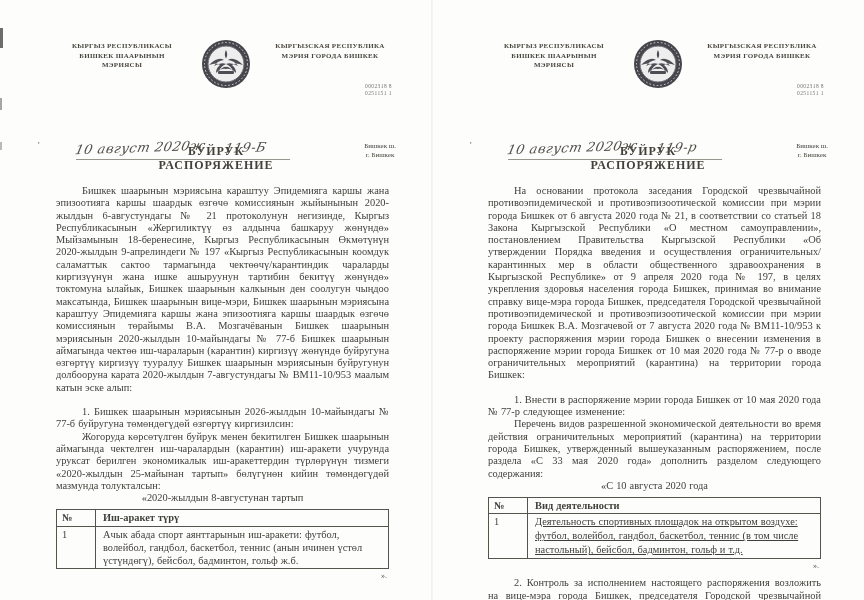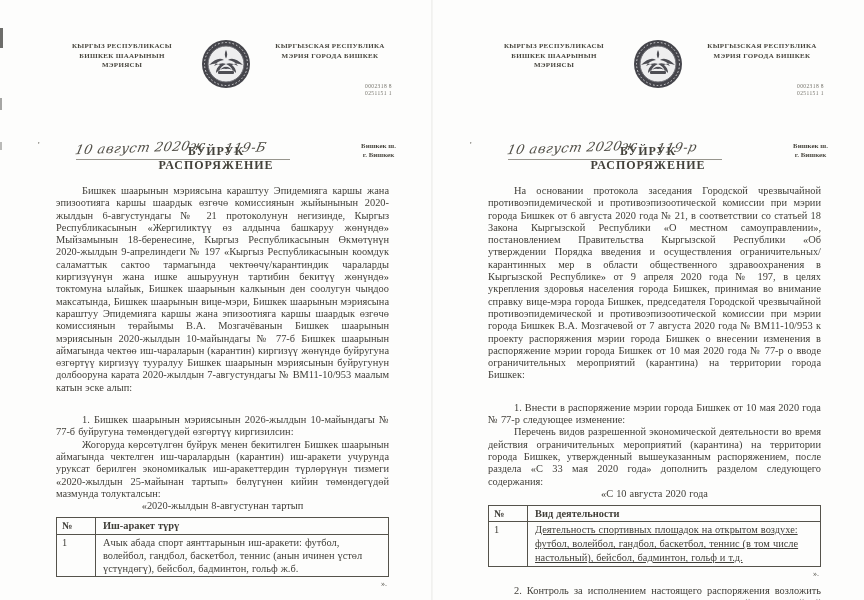--- a/index.html
+++ b/index.html
@@ -46,31 +46,31 @@
     border-bottom:1px solid #97958d; padding-bottom:3px; white-space:nowrap;
   }
   .hw {
     display:inline-block; font-family:"DejaVu Serif", serif; font-style:italic;
     font-size:13px; color:#504e46; transform:skewX(-14deg) rotate(-2deg);
     letter-spacing:.5px;
   }
   .hw--num { margin-left:16px; }
   .place {
     position:absolute; right:4px; top:4px; text-align:center;
-    font-size:7px; font-weight:700; line-height:9px; color:#49473f;
+    font-size:7px; font-weight:400; line-height:9px; color:#49473f;
   }
 
   
   .body {
     position:absolute; top:185px; left:56px; width:333px;
     font-size:10.4px; line-height:12.3px; text-align:justify;
     color:#413f39; word-spacing:.4px;
   }
   .para { margin:0; text-indent:26px; }
-  .gap-before { margin-top:20px; }
+  .gap-before { margin-top:12px; }
   .heading-center { margin:0; text-align:center; font-weight:400; text-indent:0; }
 
   table.doc-table {
     width:100%; border-collapse:collapse; margin-top:5px;
     font-size:10.4px; line-height:13.2px; color:#413f39;
   }
   .doc-table th, .doc-table td {
     border:1.4px solid #55534b; padding:1px 7px; vertical-align:top;
     text-align:left; font-weight:400;
   }

